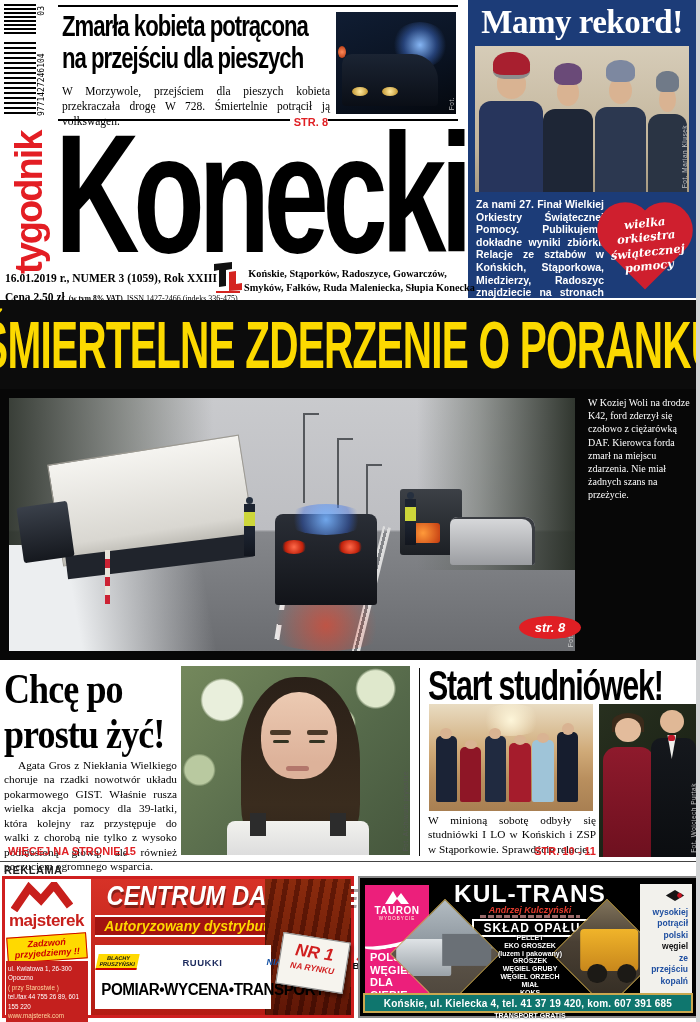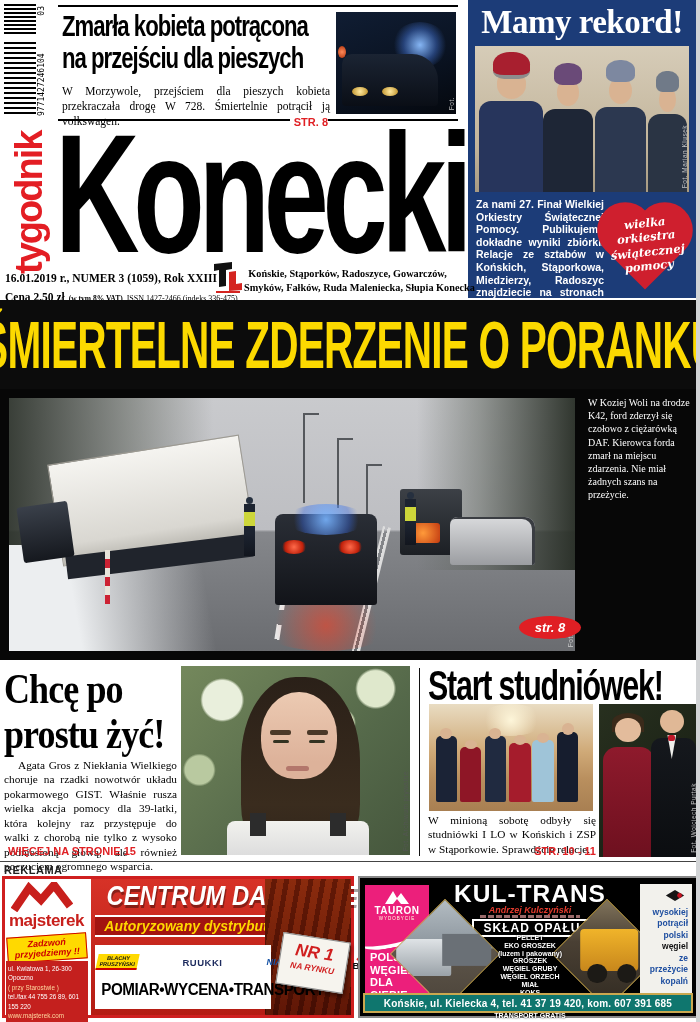--- a/index.html
+++ b/index.html
@@ -546,20 +546,20 @@
     <div class="pgg">
       <svg width="22" height="15" viewBox="0 0 24 16">
         <polygon points="2,8 12,2 22,8 12,14" fill="#151515"></polygon>
         <circle cx="17" cy="8" r="2.6" fill="#c41220"></circle>
       </svg>
       <div class="q">wysokiej</div>
       <div class="q">potrącił</div>
       <div class="q">polski</div>
       <div class="q black">węgiel</div>
       <div class="q">ze</div>
-      <div class="q">przeżycie</div>
+      <div class="q">przejściu</div>
       <div class="q">kopalń</div>
     </div>
     <div class="kt-footer">Końskie, ul. Kielecka 4, tel. 41 37 19 420, kom. 607 391 685</div>
   </div>
 
   <div class="abs scan-edge"></div>
 </div>
 
 </body></html>

